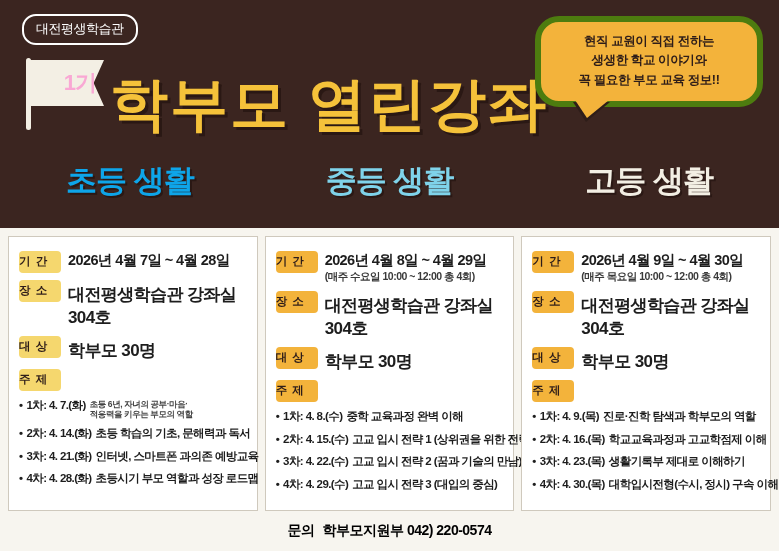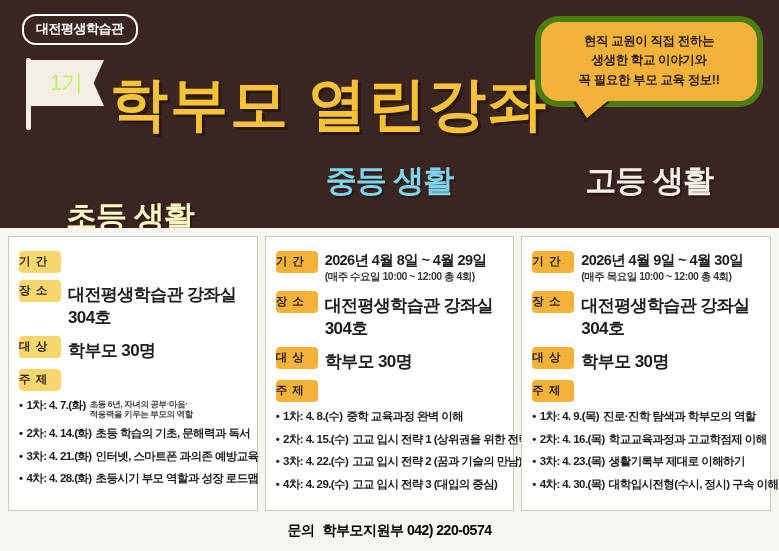--- a/index.html
+++ b/index.html
@@ -21,40 +21,40 @@
     position:relative;
     height:228px;
     background:#3b2520;
     overflow:hidden;
   }
   .badge{
     position:absolute;left:22px;top:14px;
     border:2px solid #ffffff;
     border-radius:14px;
     color:#ffffff;
-    font-size:13px;font-weight:bold;
+    font-size:13px;font-weight:normal;
     padding:4px 12px 5px 12px;
     letter-spacing:-0.5px;
   }
   
   .flag{
     position:absolute;left:26px;top:58px;width:86px;height:72px;
   }
   .flag .pole{
     position:absolute;left:0;top:0;width:5px;height:72px;background:#f3efe4;border-radius:3px;
   }
   .flag .cloth2{
     position:absolute;left:4px;top:2px;width:74px;height:46px;
     background:#f3efe4;
     clip-path:polygon(0 0,100% 0,86% 50%,100% 100%,0 100%);
     -webkit-clip-path:polygon(0 0,100% 0,86% 50%,100% 100%,0 100%);
   }
   .flag .txt{
-    position:absolute;left:10px;top:10px;width:60px;text-align:center;
-    color:#bef264;font-size:22px;font-weight:normal;letter-spacing:-1px;
+    position:absolute;left:10px;top:10px;width:60px;text-align:right;
+    color:#f9a8d4;font-size:22px;font-weight:bold;letter-spacing:-1px;
   }
 
   .main-title{
     position:absolute;left:110px;top:66px;
     color:#f5c23a;
     font-size:58px;
     font-weight:bold;
     letter-spacing:2px;
     text-shadow:3px 3px 0 #2a1814;
     white-space:nowrap;
@@ -98,21 +98,21 @@
   .subtitles{
     position:absolute;left:0;top:160px;width:779px;
     display:flex;
   }
   .subtitle{
     flex:1;text-align:center;
     font-size:31px;font-weight:bold;
     letter-spacing:-1px;
     text-shadow:2px 2px 0 #2a1814;
   }
-  .s1{color:#fef9c3;margin-top:36px;}
+  .s1{color:#0ea5e9;}
   .s2{color:#7fd3ea;}
   .s3{color:#f3efe4;}
 
   
   .columns{
     position:absolute;top:236px;left:8px;
     width:763px;height:275px;
     display:flex;
     gap:7px;
   }
@@ -218,20 +218,21 @@
       <div class="subtitle s3">고등 생활</div>
     </div>
   </div>
 
   <div class="columns">
 
     <div class="card card1">
       <div class="row">
         <div class="tag">기 간</div>
         <div class="rowbody">
+          <div class="big">2026년 4월 7일 ~ 4월 28일</div>
         </div>
       </div>
       <div class="row">
         <div class="tag">장 소</div>
         <div class="rowbody">
             <div class="mid">대전평생학습관 강좌실 304호</div>
           </div>
       </div>
       <div class="row">
         <div class="tag">대 상</div>

